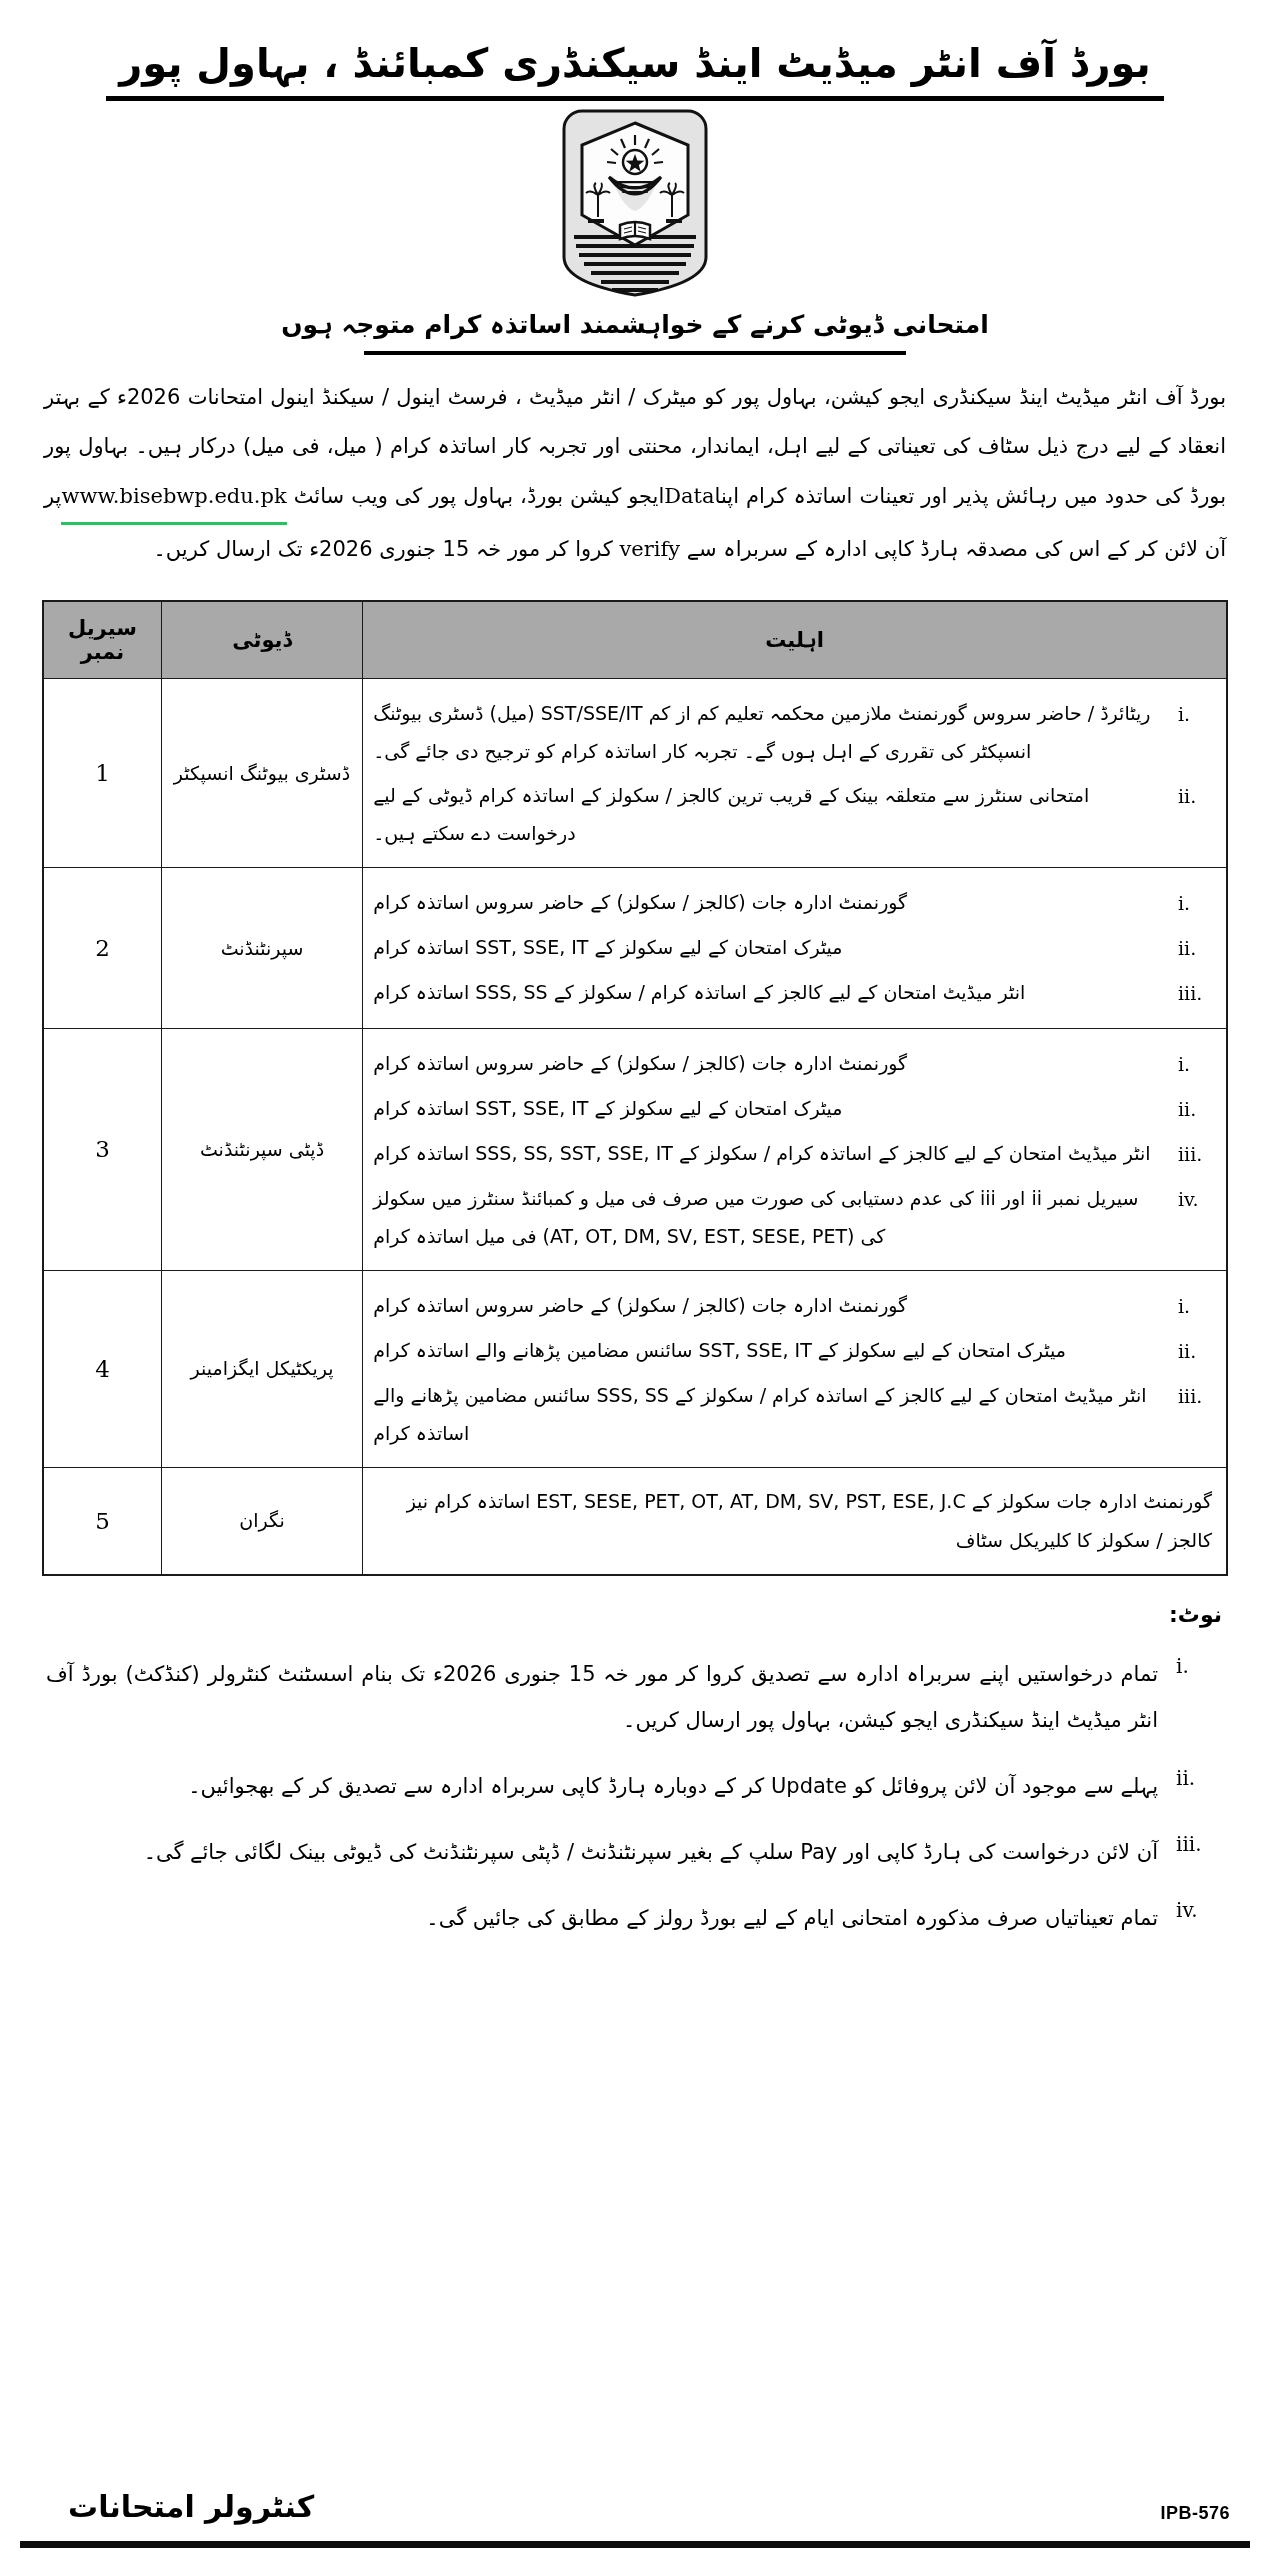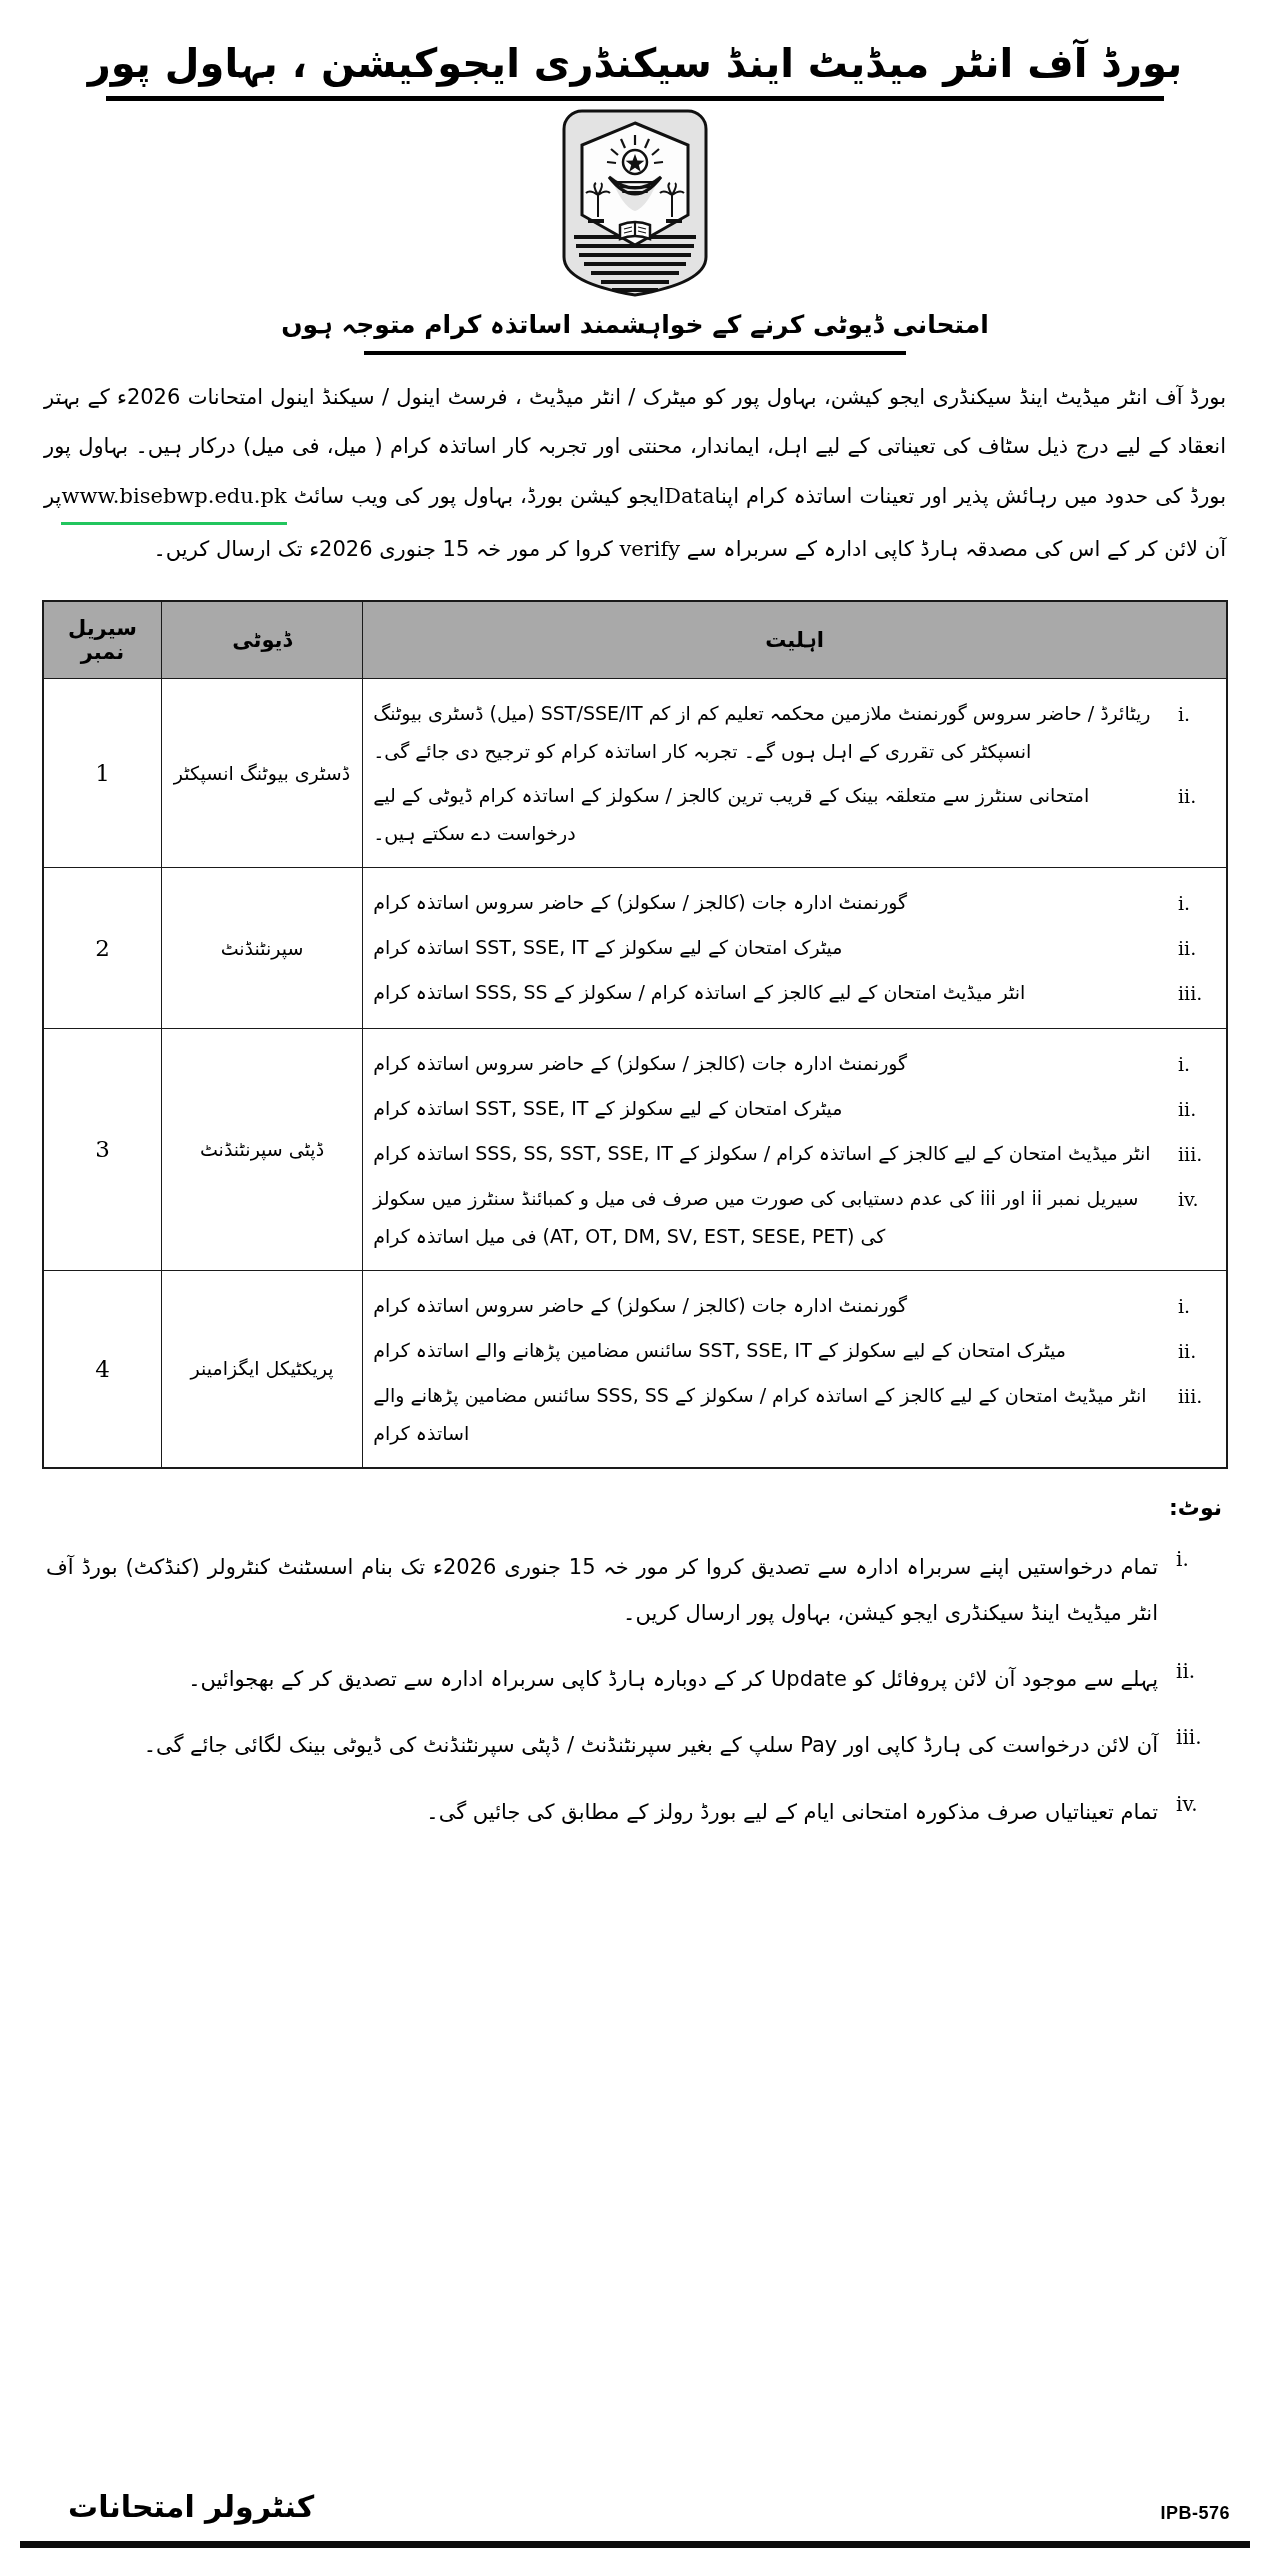--- a/index.html
+++ b/index.html
@@ -210,21 +210,21 @@
     position:absolute;
     left:20px; right:20px; bottom:12px;
     border-bottom:7px solid #0d0d0d;
   }
 </style>
 </head>
 <body>
 
 <div class="page">
 
-  <div class="org-title">بورڈ آف انٹر میڈیٹ اینڈ سیکنڈری ایجوکیشن ، بہاول پور</div>
+  <div class="org-title">بورڈ آف انٹر میڈیٹ اینڈ سیکنڈری کمبائنڈ ، بہاول پور</div>
   <div class="title-rule"></div>
 
   <div class="logo-wrap">
     <div class="logo">
       <svg viewBox="0 0 150 190" xmlns="http://www.w3.org/2000/svg">
         <defs>
           <clipPath id="shieldclip">
             <path d="M22,4 H128 A18,18 0 0 1 146,22 V150 Q146,176 75,188 Q4,176 4,150 V22 A18,18 0 0 1 22,4 Z"></path>
           </clipPath>
         </defs>
@@ -392,20 +392,25 @@
               <li>
                 <span class="rn">iii.</span>
                 <span class="itxt">انٹر میڈیٹ امتحان کے لیے کالجز کے اساتذہ کرام / سکولز کے SSS, SS سائنس مضامین پڑھانے والے اساتذہ کرام</span>
               </li>
             </ol>
           </td>
           <td class="duty-cell">پریکٹیکل ایگزامینر</td>
           <td class="sr">4</td>
         </tr>
 
+        <tr>
+          <td class="elig-single">گورنمنٹ ادارہ جات سکولز کے EST, SESE, PET, OT, AT, DM, SV, PST, ESE, J.C اساتذہ کرام نیز کالجز / سکولز کا کلیریکل سٹاف</td>
+          <td class="duty-cell">نگران</td>
+          <td class="sr">5</td>
+        </tr>
 
       </tbody>
     </table>
   </div>
 
   <div class="notes-wrap">
     <div class="notes-title">نوٹ:</div>
     <ol class="notes">
       <li>
         <span class="rn">i.</span>

